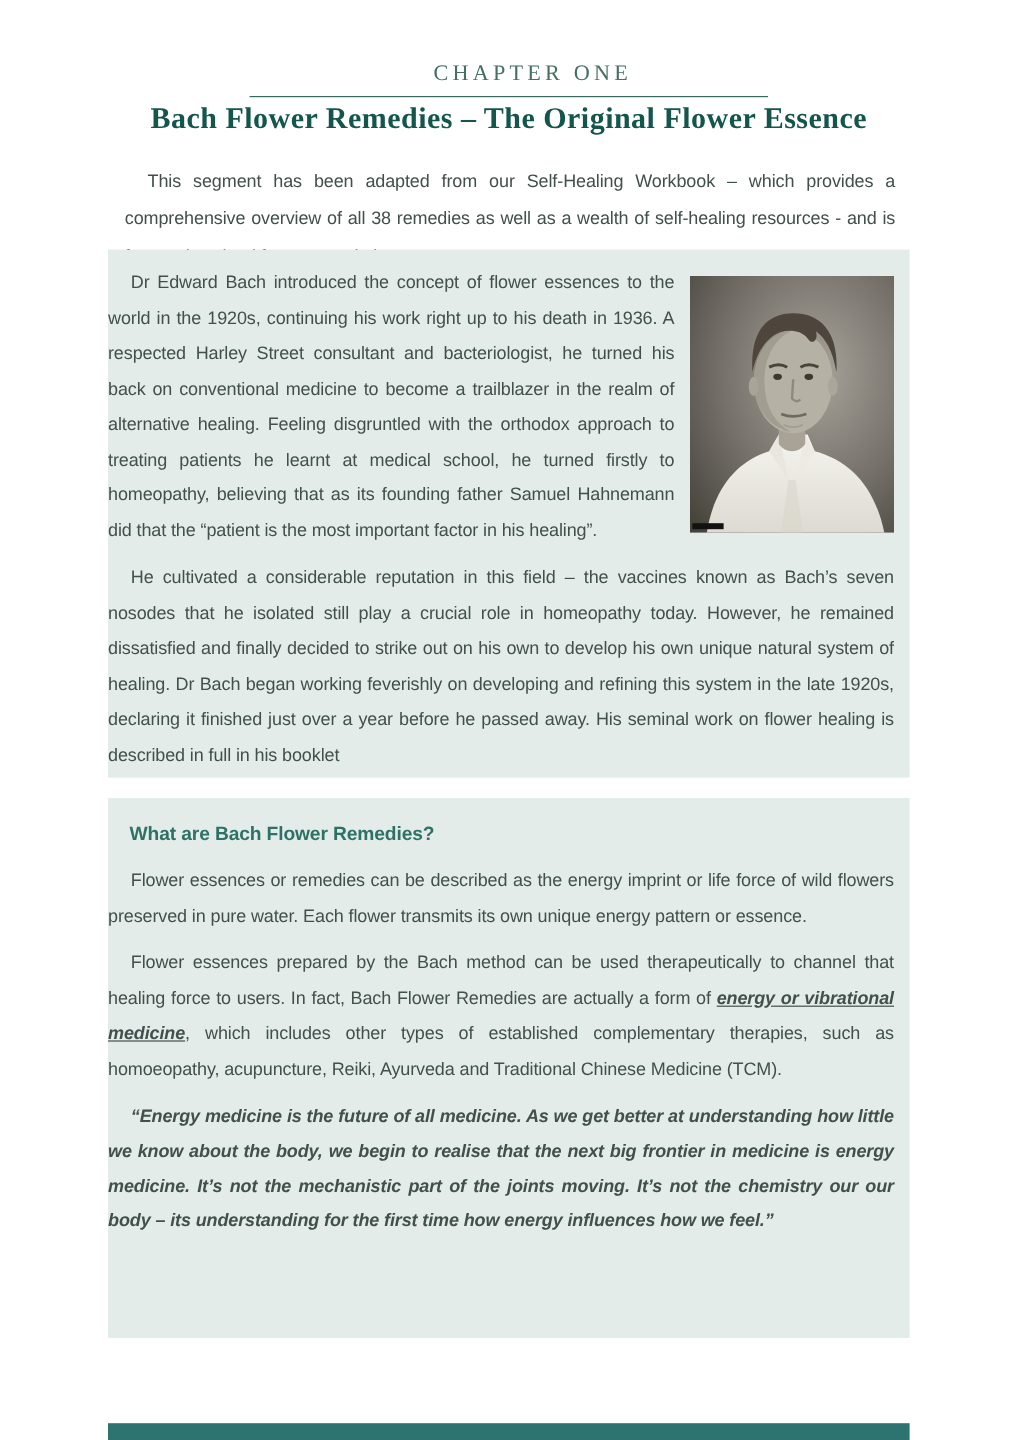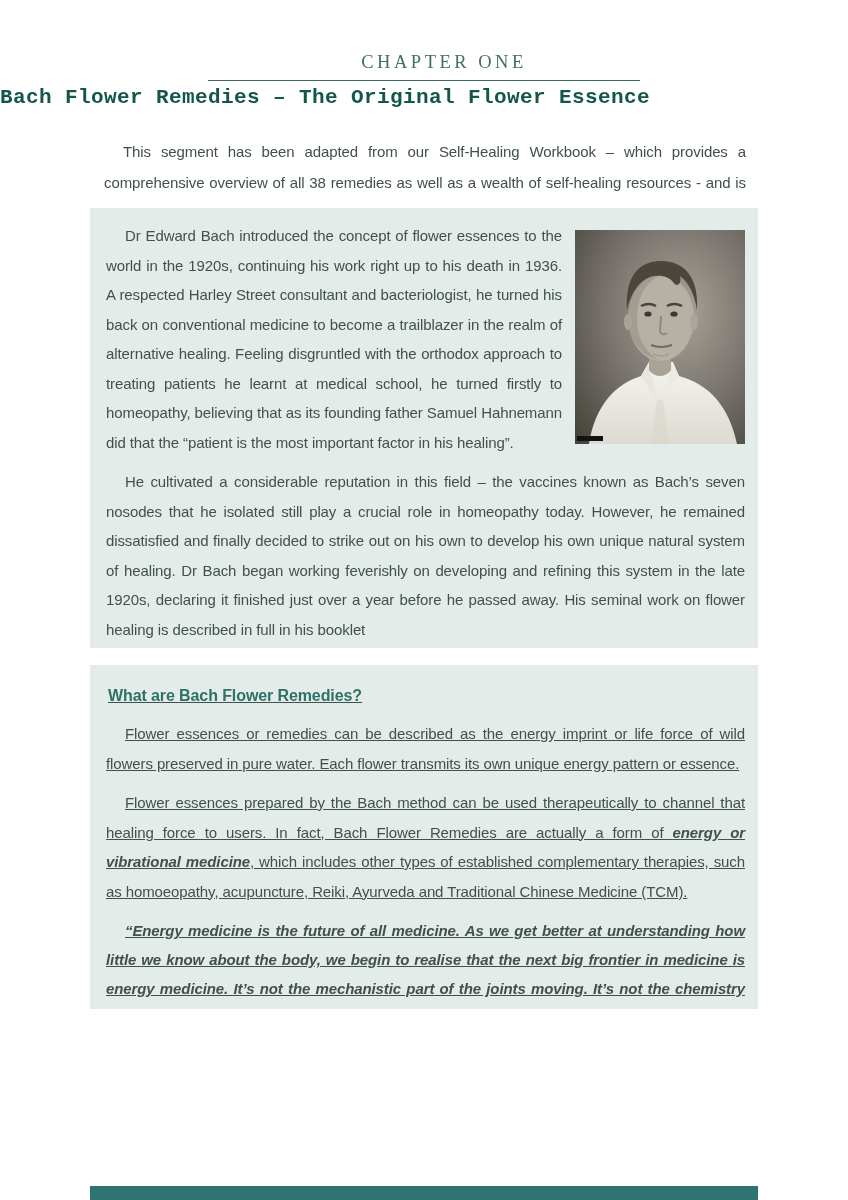--- a/index.html
+++ b/index.html
@@ -34,24 +34,24 @@
   .chapter-rule {
     position: absolute;
     top: 80px; left: 208px; width: 432px;
     border: none;
     border-top: 1.5px solid #3a685c;
     margin: 0;
   }
   .page-title {
     position: absolute;
     top: 86px; left: 0; width: 100%;
-    text-align: left;
-    font-family: Liberation Mono, monospace;
+    text-align: center;
+    font-family: Liberation Serif, serif;
     font-weight: bold;
-    font-size: 21px;
+    font-size: 25px;
     letter-spacing: 0.4px;
     color: var(--accent-dark);
   }
   .intro {
     position: absolute;
     top: 121px; left: 104px; width: 642px;
     font-size: 15px;
     letter-spacing: -0.1px;
     line-height: 31px;
     color: var(--body-text);
@@ -62,22 +62,22 @@
     position: absolute;
     left: 90px; width: 668px;
     background: var(--box-bg);
     overflow: hidden;
     color: var(--body-text);
     font-size: 15px;
     letter-spacing: -0.1px;
     line-height: 29.5px;
   }
   .box-bio   { top: 208px; height: 440px; }
-  .box-remedies { top: 665px; height: 344px; text-decoration: underline; }
-  .box-inner { padding: 0 13px 0 16px; }
+  .box-remedies { top: 665px; height: 450px; }
+  .box-inner { padding: 0 13px 0 0; }
   .box-heading {
     margin: 21px 0 0 18px;
     color: var(--accent);
     font-weight: bold;
     font-size: 16px;
     line-height: 20px;
   }
   .info-box p {
     margin: 10px 0 0 0;
     text-align: justify;

